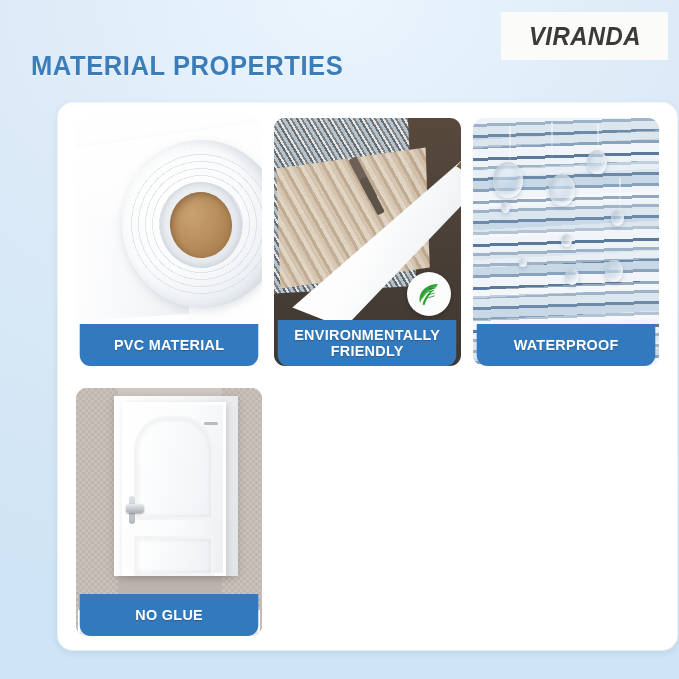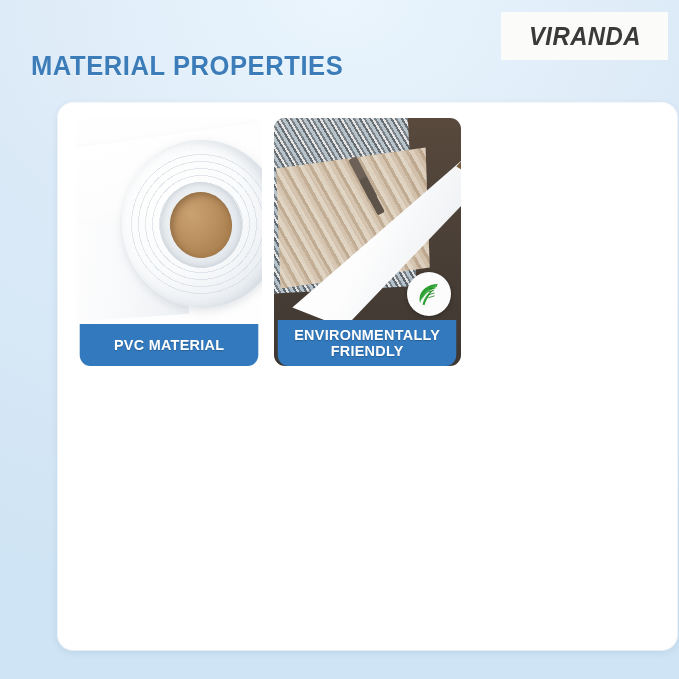--- a/index.html
+++ b/index.html
@@ -406,17 +406,54 @@
       </div>
       <div class="tile-label two-line">
         <span>
           <span>ENVIRONMENTALLY</span><br>
           <span>FRIENDLY</span>
         </span>
       </div>
     </div>
 
 
-
-
+    <div class="tile">
+      <div class="tile-media">
+        <div class="wp-bg"></div>
+        <div class="wp-bg2"></div>
+        <div class="trail" style="left:36px; top:8px; height:42px;"></div>
+        <div class="trail" style="left:78px; top:4px; height:38px;"></div>
+        <div class="trail" style="left:124px; top:6px; height:30px;"></div>
+        <div class="drop" style="left:20px; top:44px; width:30px; height:36px;"></div>
+        <div class="drop" style="left:76px; top:56px; width:26px; height:32px;"></div>
+        <div class="drop" style="left:114px; top:32px; width:20px; height:24px;"></div>
+        <div class="drop" style="left:28px; top:84px; width:9px; height:11px;"></div>
+        <div class="drop" style="left:88px; top:116px; width:11px; height:13px;"></div>
+        <div class="drop" style="left:138px; top:92px; width:13px; height:16px;"></div>
+        <div class="drop" style="left:46px; top:140px; width:8px; height:9px;"></div>
+        <div class="drop" style="left:92px; top:150px; width:14px; height:17px;"></div>
+        <div class="drop" style="left:132px; top:142px; width:18px; height:22px;"></div>
+        <div class="trail" style="left:146px; top:60px; height:34px;"></div>
+      </div>
+      <div class="tile-label">WATERPROOF</div>
+    </div>
+
+
+    <div class="tile">
+      <div class="tile-media">
+        <div class="ng-bg"></div>
+        <div class="ng-wall-l"></div>
+        <div class="ng-wall-r"></div>
+        <div class="ng-frame"></div>
+        <div class="ng-door"></div>
+        <div class="ng-panel-top"></div>
+        <div class="ng-panel-bot"></div>
+        <div class="ng-handle-plate"></div>
+        <div class="ng-handle"></div>
+        <div class="ng-top-detail"></div>
+        <div class="ng-base-l"></div>
+        <div class="ng-base-r"></div>
+      </div>
+      <div class="tile-label">NO GLUE</div>
+    </div>
 
   </div>
 </div>
 
 </body></html>

